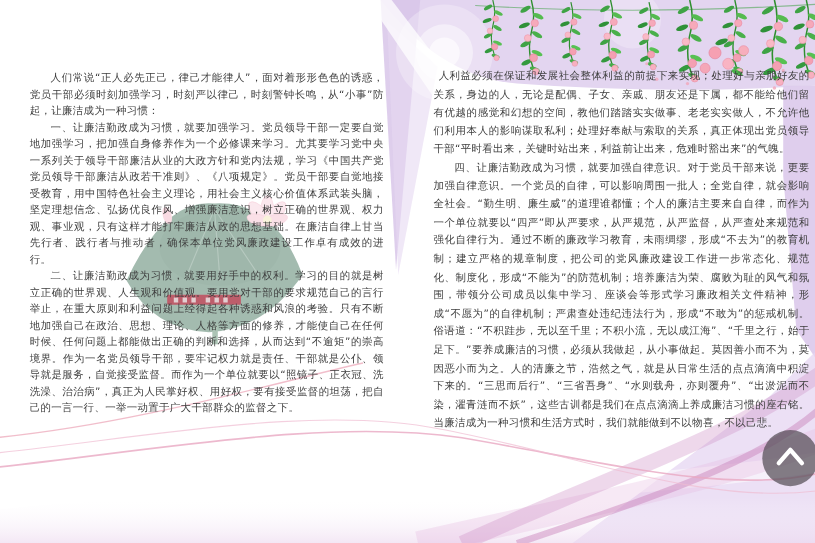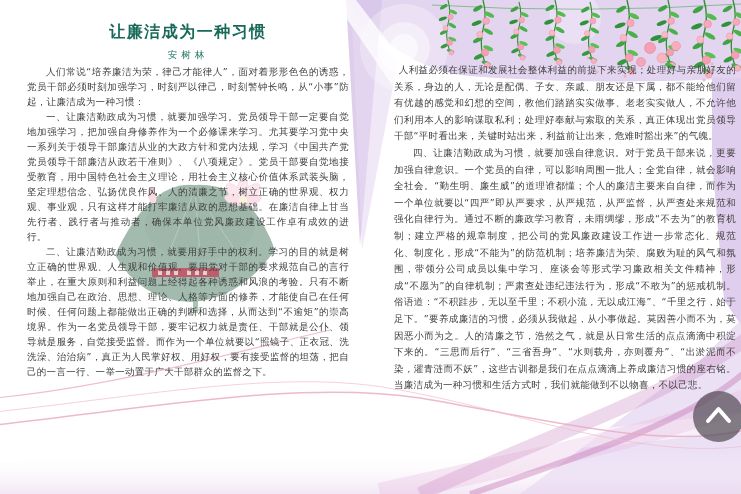--- a/index.html
+++ b/index.html
@@ -153,28 +153,24 @@
       <path d="M-5,455 C200,430 420,470 745,420" stroke="#ffffff" stroke-width="18" opacity=".5"></path>
       <path d="M380,494 C520,462 640,440 745,400" stroke="#e6b5de" stroke-width="22" opacity=".3"></path>
       <path d="M420,494 C560,430 660,400 745,340" stroke="#cf8ec6" stroke-width="14" opacity=".35"></path>
       <path d="M470,494 C600,450 690,420 745,372" stroke="#c87fb9" stroke-width="6" opacity=".45"></path>
       <path d="M-5,425 C150,408 300,380 420,398 C550,420 660,450 745,430" stroke="#e9a8c2" stroke-width="1.5" opacity=".8"></path>
       <path d="M-5,412 C150,395 290,368 400,390 C520,412 640,460 745,446" stroke="#f0bcd1" stroke-width="1" opacity=".7"></path>
       <path d="M-5,398 C120,386 250,348 330,330" stroke="#eba3b5" stroke-width="1.2" opacity=".7"></path>
     </g>
   </svg>
 
-  <div class="titleblock">
-    <h1 class="doc-title">让廉洁成为一种习惯</h1>
-    <div class="doc-author">安树林</div>
-  </div>
 
   <div id="left-paragraphs" class="col">
-      <p class="para">人们常说“培养廉洁为荣，律己才能律人”，面对着形形色色的诱惑，党员干部必须时刻加强学习，时刻严以律己，时刻警钟长鸣，从“小事”防起，让廉洁成为一种习惯：</p>
-      <p class="para">一、让廉洁勤政成为习惯，就要加强学习。党员领导干部一定要自觉地加强学习，把加强自身修养作为一个必修课来学习。尤其要学习党中央一系列关于领导干部廉洁从业的大政方针和党内法规，学习《中国共产党党员领导干部廉洁从政若干准则》、《八项规定》。党员干部要自觉地接受教育，用中国特色社会主义理论，用社会主义核心价值体系武装头脑，坚定理想信念、弘扬优良作风、人的清廉之节，树立正确的世界观、权力观、事业观，只有这样才能打牢廉洁从政的思想基础。在廉洁自律上甘当先行者、践行者与推动者，确保本单位党风廉政建设工作卓有成效的进行。</p>
+      <p class="para">人们常说“正人必先正己，律己才能律人”，面对着形形色色的诱惑，党员干部必须时刻加强学习，时刻严以律己，时刻警钟长鸣，从“小事”防起，让廉洁成为一种习惯：</p>
+      <p class="para">一、让廉洁勤政成为习惯，就要加强学习。党员领导干部一定要自觉地加强学习，把加强自身修养作为一个必修课来学习。尤其要学习党中央一系列关于领导干部廉洁从业的大政方针和党内法规，学习《中国共产党党员领导干部廉洁从政若干准则》、《八项规定》。党员干部要自觉地接受教育，用中国特色社会主义理论，用社会主义核心价值体系武装头脑，坚定理想信念、弘扬优良作风、增强廉洁意识，树立正确的世界观、权力观、事业观，只有这样才能打牢廉洁从政的思想基础。在廉洁自律上甘当先行者、践行者与推动者，确保本单位党风廉政建设工作卓有成效的进行。</p>
       <p class="para">二、让廉洁勤政成为习惯，就要用好手中的权利。学习的目的就是树立正确的世界观、人生观和价值观。要用党对干部的要求规范自己的言行举止，在重大原则和利益问题上经得起各种诱惑和风浪的考验。只有不断地加强自己在政治、思想、理论、人格等方面的修养，才能使自己在任何时候、任何问题上都能做出正确的判断和选择，从而达到“不逾矩”的崇高境界。作为一名党员领导干部，要牢记权力就是责任、干部就是公仆、领导就是服务，自觉接受监督。而作为一个单位就要以“照镜子、正衣冠、洗洗澡、治治病”，真正为人民掌好权、用好权，要有接受监督的坦荡，把自己的一言一行、一举一动置于广大干部群众的监督之下。</p>
     </div>
 
   <div id="right-paragraphs" class="col">
       <p class="para cont">人利益必须在保证和发展社会整体利益的前提下来实现；处理好与亲朋好友的关系，身边的人，无论是配偶、子女、亲戚、朋友还是下属，都不能给他们留有优越的感觉和幻想的空间，教他们踏踏实实做事、老老实实做人，不允许他们利用本人的影响谋取私利；处理好奉献与索取的关系，真正体现出党员领导干部“平时看出来，关键时站出来，利益前让出来，危难时豁出来”的气魄。</p>
       <p class="para">四、让廉洁勤政成为习惯，就要加强自律意识。对于党员干部来说，更要加强自律意识。一个党员的自律，可以影响周围一批人；全党自律，就会影响全社会。“勤生明、廉生威”的道理谁都懂；个人的廉洁主要来自自律，而作为一个单位就要以“四严”即从严要求，从严规范，从严监督，从严查处来规范和强化自律行为。通过不断的廉政学习教育，未雨绸缪，形成“不去为”的教育机制；建立严格的规章制度，把公司的党风廉政建设工作进一步常态化、规范化、制度化，形成“不能为”的防范机制；培养廉洁为荣、腐败为耻的风气和氛围，带领分公司成员以集中学习、座谈会等形式学习廉政相关文件精神，形成“不愿为”的自律机制；严肃查处违纪违法行为，形成“不敢为”的惩戒机制。俗语道：“不积跬步，无以至千里；不积小流，无以成江海”、“千里之行，始于足下。”要养成廉洁的习惯，必须从我做起，从小事做起。莫因善小而不为，莫因恶小而为之。人的清廉之节，浩然之气，就是从日常生活的点点滴滴中积淀下来的。“三思而后行”、“三省吾身”、“水则载舟，亦则覆舟”、“出淤泥而不染，濯青涟而不妖”，这些古训都是我们在点点滴滴上养成廉洁习惯的座右铭。当廉洁成为一种习惯和生活方式时，我们就能做到不以物喜，不以己悲。</p>
     </div>
 
   <button class="top-btn">
     <svg width="51" height="51" viewBox="0 0 51 51">

